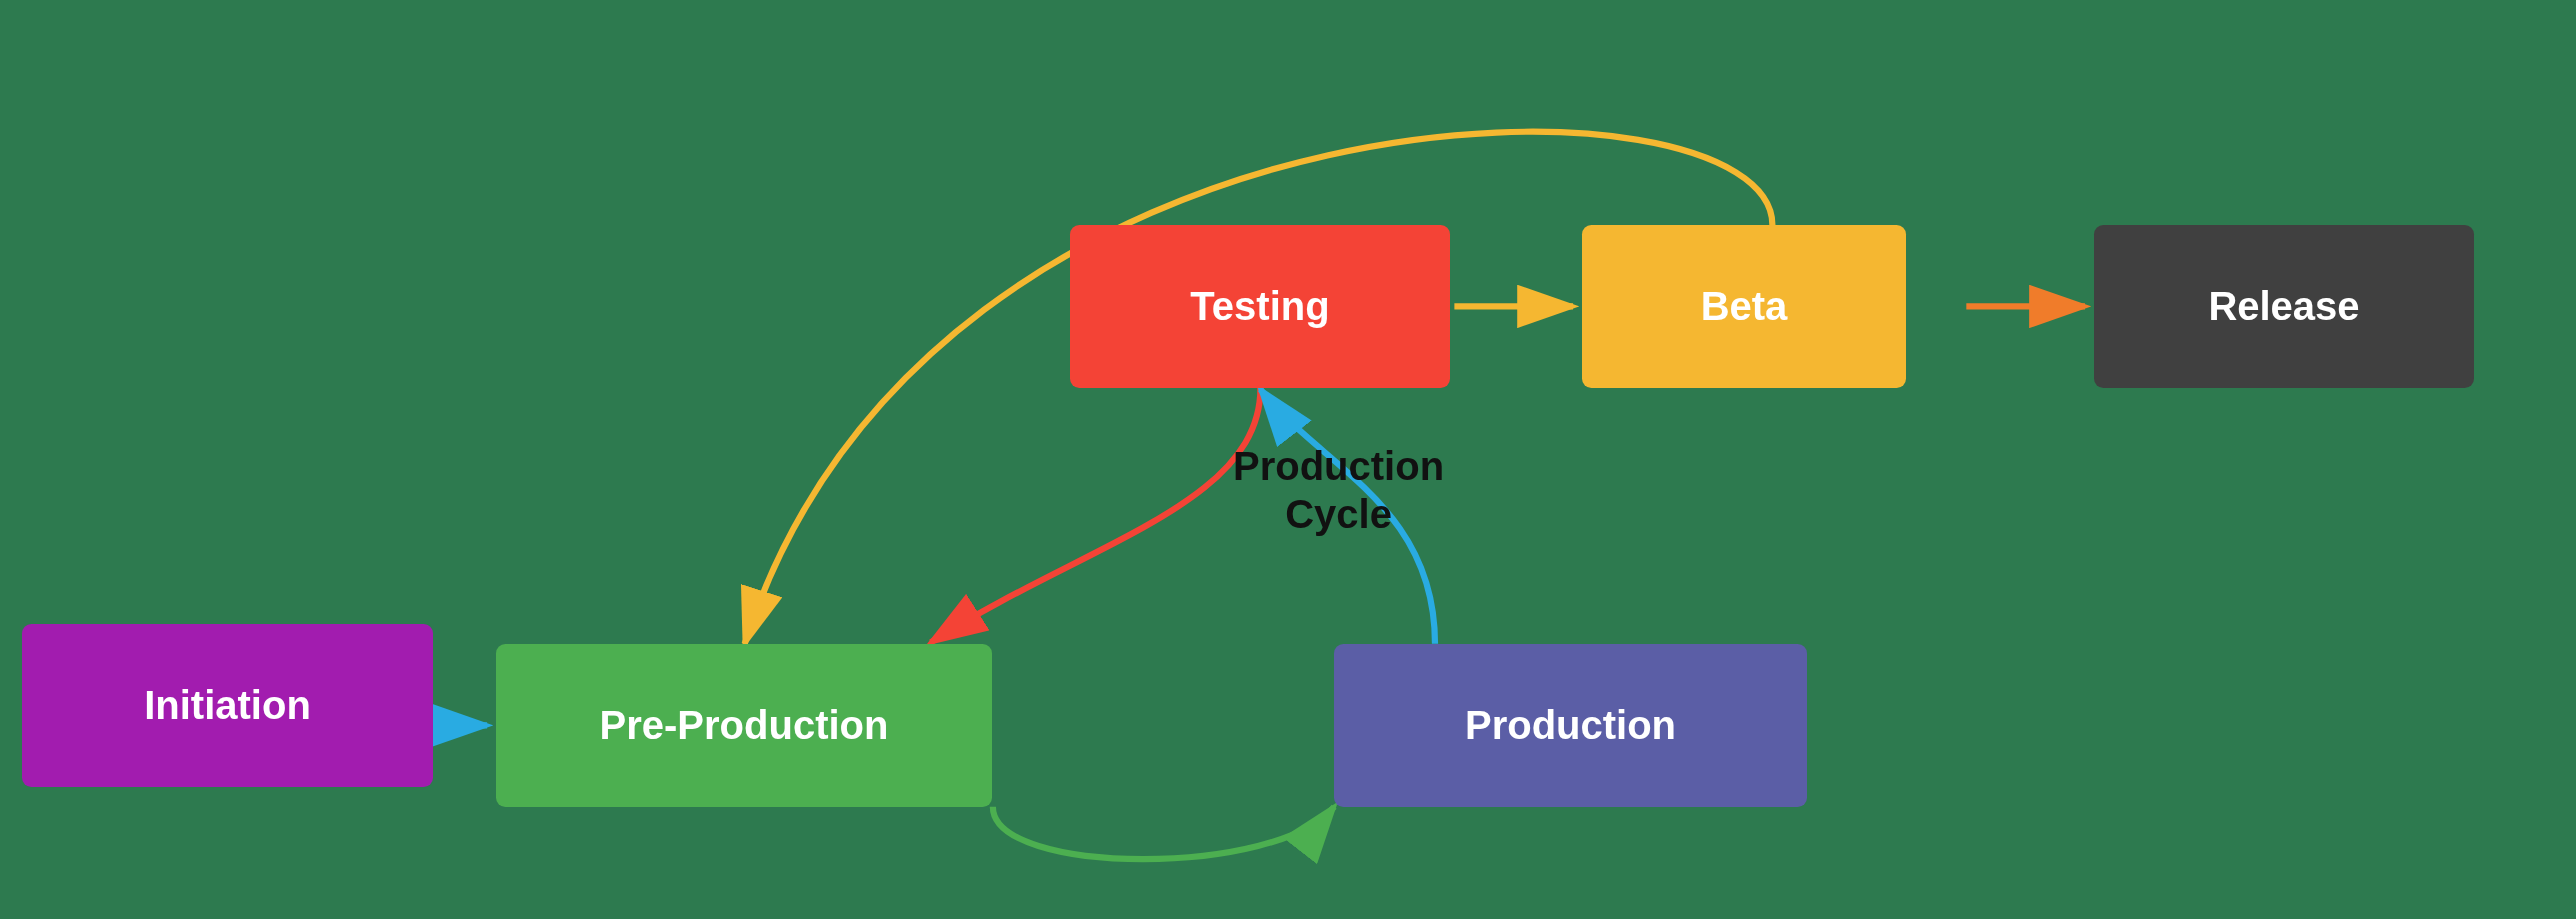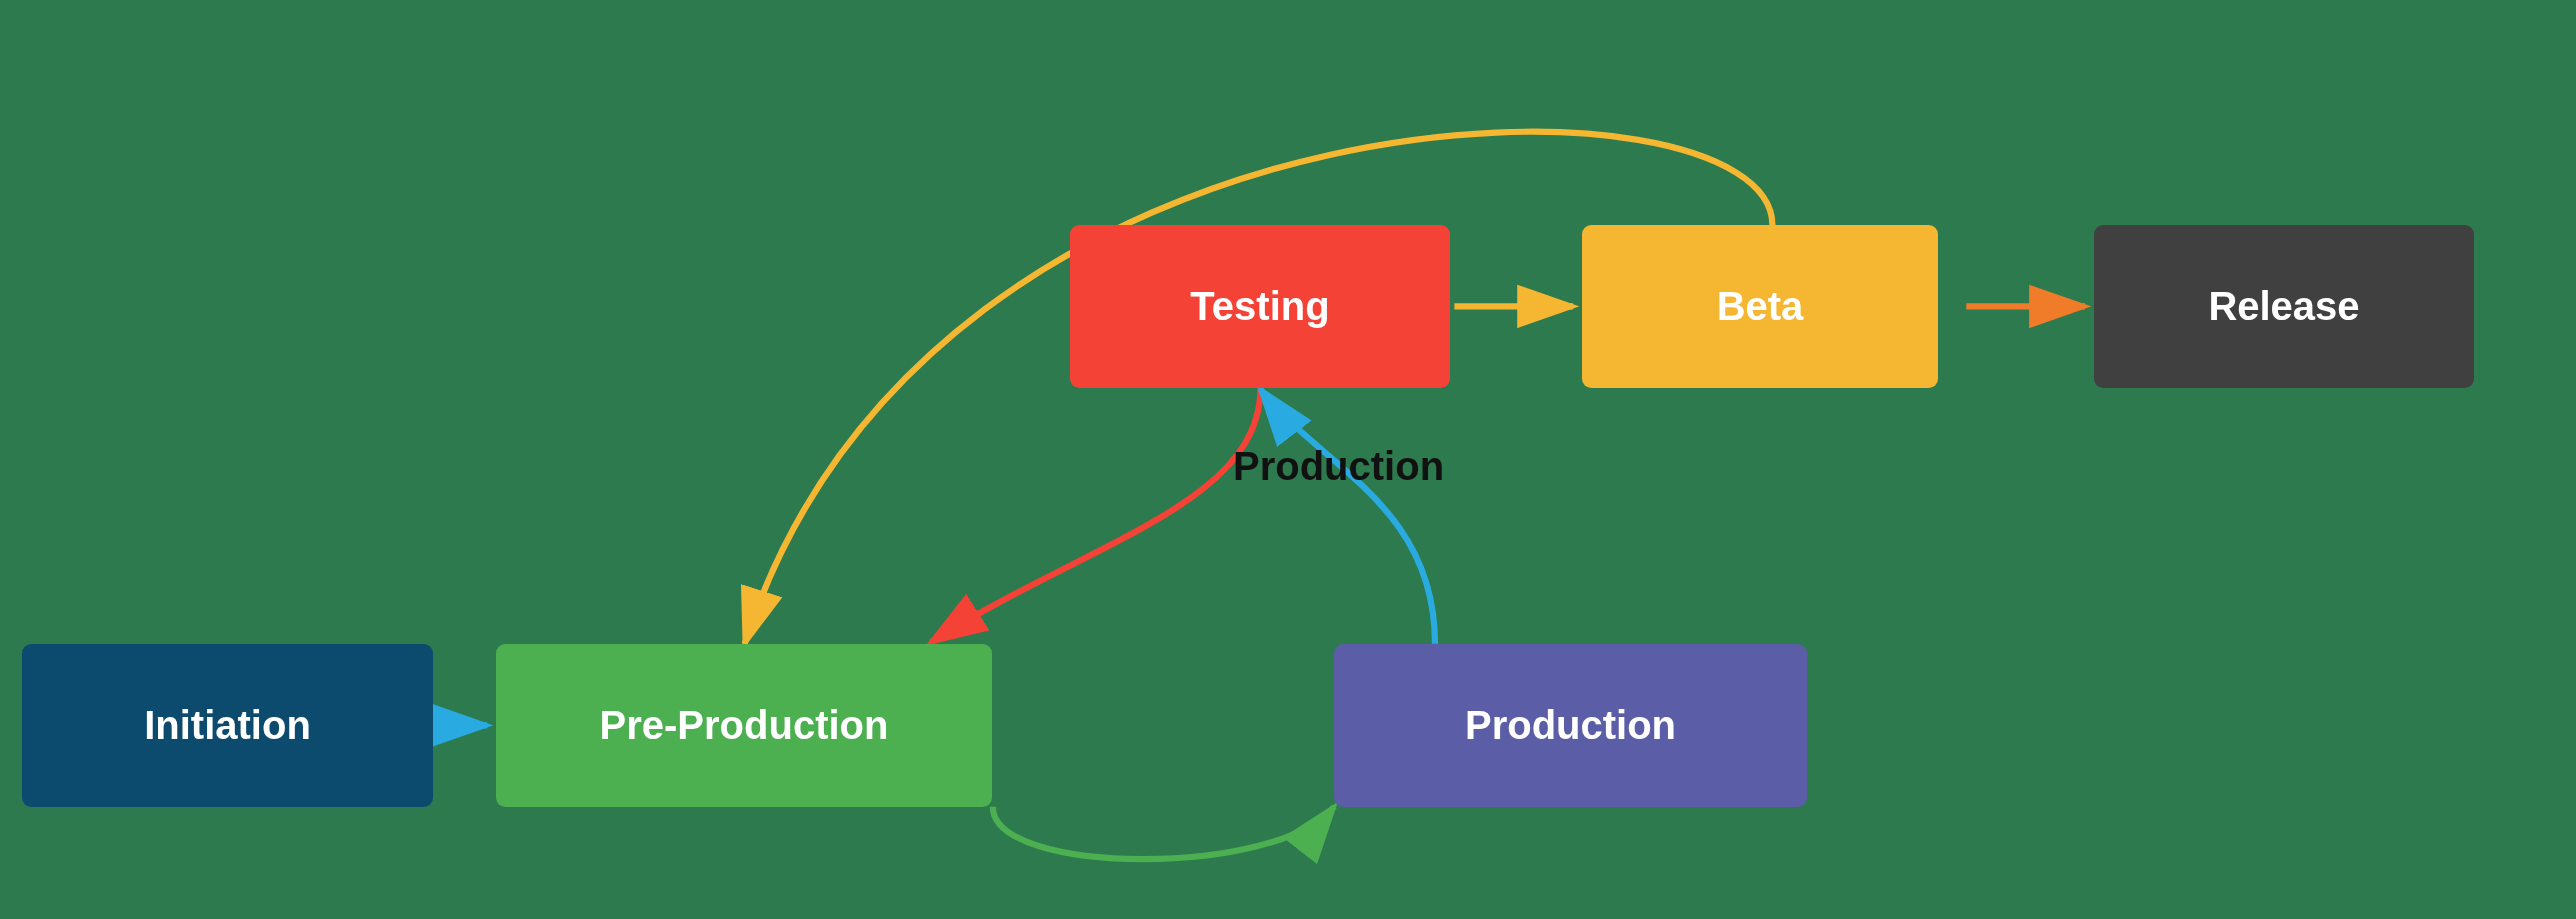--- a/index.html
+++ b/index.html
@@ -92,42 +92,43 @@
     <path d="M 2285 290 C 2285 80, 1200 80, 960 830" stroke="#F5B731" stroke-width="8" fill="none" marker-end="url(#arrow-yellow)"></path>
 
     <path d="M 1625 500 C 1625 650, 1400 700, 1200 828" stroke="#F44336" stroke-width="8" fill="none" marker-end="url(#arrow-red)"></path>
 
     <path d="M 1850 830 C 1850 650, 1700 600, 1625 502" stroke="#29ABE2" stroke-width="8" fill="none" marker-end="url(#arrow-blue2)"></path>
 
     <path d="M 1280 1040 C 1280 1130, 1650 1130, 1720 1040" stroke="#4CAF50" stroke-width="8" fill="none" marker-end="url(#arrow-green)"></path>
 
   </svg>
 
-  <div class="stage-box" style="background-color:#0c4a6e; left:22px; top:644px; width:411px; height:163px;text-align:center;">
+  <div class="stage-box" style="background-color:#a21caf; left:22px; top:624px; width:411px; height:163px;text-align:center;">
     <span>Initiation</span>
   </div>
 
   <div class="stage-box" style="background-color:#F44336; left:1070px; top:225px; width:380px; height:163px;">
     <span>Testing</span>
   </div>
 
   <div class="stage-box" style="background-color:#4CAF50; left:496px; top:644px; width:496px; height:163px;">
     <span>Pre-Production</span>
   </div>
 
   <div class="stage-box" style="background-color:#5B5EA6; left:1334px; top:644px; width:473px; height:163px;">
     <span>Production</span>
   </div>
 
-  <div class="stage-box" style="background-color:#F5B731; left:1582px; top:225px; width:356px; height:163px;">
+  <div class="stage-box" style="background-color:#F5B731; left:1582px; top:225px; width:324px; height:163px;">
     <span>Beta</span>
   </div>
 
   <div class="stage-box" style="background-color:#404040; left:2094px; top:225px; width:380px; height:163px;">
     <span>Release</span>
   </div>
 
   <div class="production-cycle-label" style="left:1233px; top:442px;">
     <div>Production</div>
+    <div>Cycle</div>
   </div>
 
 </div>
 
 
 </body></html>

